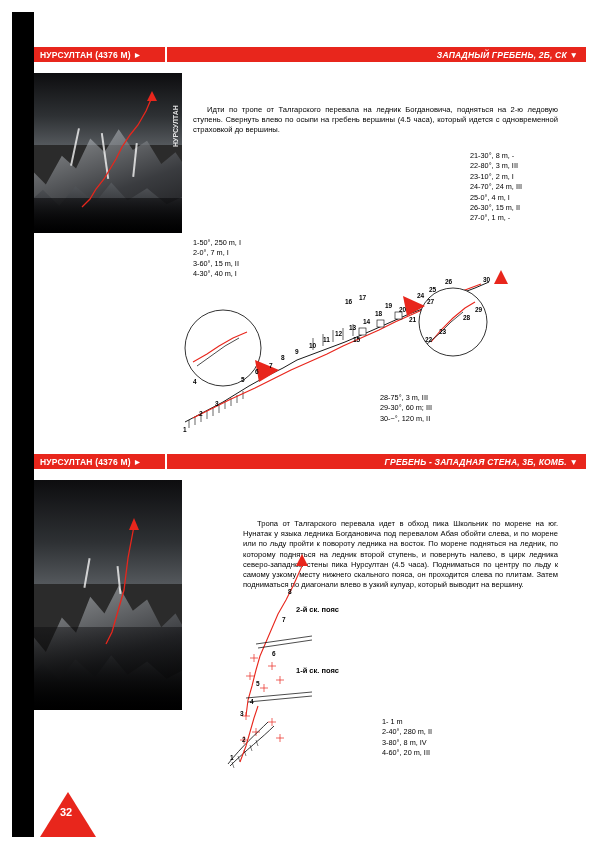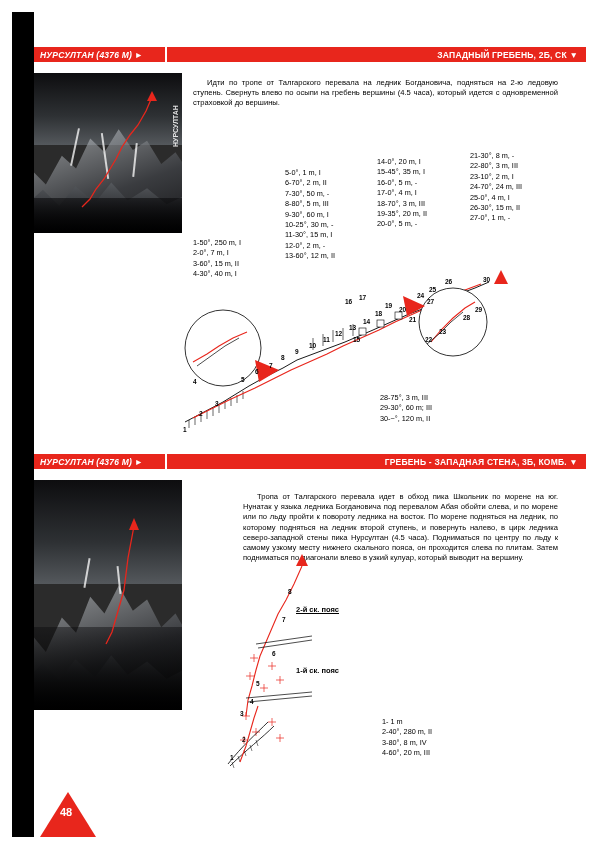--- a/index.html
+++ b/index.html
@@ -38,27 +38,27 @@
     color: #ffffff;
     font-size: 8.5px;
     font-weight: bold;
     letter-spacing: 0.2px;
   }
   .sec-header .left-label {
     position: absolute;
     left: 6px;
     top: 3px;
     white-space: nowrap;
-    font-style: italic;
   }
   .sec-header .right-label {
     position: absolute;
     right: 8px;
     top: 3px;
     white-space: nowrap;
+    font-style: italic;
   }
   .hdr-divider {
     position: absolute;
     top: 0;
     width: 2px;
     height: 15px;
     background: #ffffff;
   }
   
   .photo {
@@ -119,20 +119,21 @@
     white-space: nowrap;
     opacity: .85;
   }
   
   .body-text {
     position: absolute;
     font-size: 7.6px;
     line-height: 10.2px;
     color: #000000;
     text-align: justify;
+    margin-top: 27px;
   }
   .body-text p { margin: 0; }
   .body-text p.indent { text-indent: 14px; }
   
   .pitch-col {
     position: absolute;
     font-size: 7.3px;
     line-height: 10.4px;
     color: #000;
     white-space: pre;
@@ -199,36 +200,20 @@
 Абая</span></div>
 
   <div class="body-text" style="left:193px; top:78px; width:365px;">
     <p class="indent">Идти по тропе от Талгарского перевала на ледник Богдановича, подняться на 2-ю ледовую ступень. Свернуть влево по осыпи на гребень вершины (4.5 часа), который идется с одновременной страховкой до вершины.</p>
   </div>
 
   <div class="pitch-col" style="left:193px; top:238px;">1-50°, 250 m, I
 2-0°, 7 m, I
 3-60°, 15 m, II
 4-30°, 40 m, I</div>
-  <div class="pitch-col" style="left:285px; top:168px;">5-0°, 1 m, I
-6-70°, 2 m, II
-7-30°, 50 m, -
-8-80°, 5 m, III
-9-30°, 60 m, I
-10-25°, 30 m, -
-11-30°, 15 m, I
-12-0°, 2 m, -
-13-60°, 12 m, II</div>
-  <div class="pitch-col" style="left:377px; top:157px;">14-0°, 20 m, I
-15-45°, 35 m, I
-16-0°, 5 m, -
-17-0°, 4 m, I
-18-70°, 3 m, III
-19-35°, 20 m, II
-20-0°, 5 m, -</div>
   <div class="pitch-col" style="left:470px; top:151px;">21-30°, 8 m, -
 22-80°, 3 m, III
 23-10°, 2 m, I
 24-70°, 24 m, III
 25-0°, 4 m, I
 26-30°, 15 m, II
 27-0°, 1 m, -</div>
   <div class="pitch-col" style="left:380px; top:393px;">28-75°, 3 m, III
 29-30°, 60 m; III
 30-~°, 120 m, II</div>
@@ -391,24 +376,24 @@
   <div class="topo-label" style="position: absolute; font-size: 6.5px; font-weight: bold; left: 14px; top: 214px;">1</div>
       <div class="topo-label" style="position: absolute; font-size: 6.5px; font-weight: bold; left: 26px; top: 196px;">2</div>
       <div class="topo-label" style="position: absolute; font-size: 6.5px; font-weight: bold; left: 24px; top: 170px;">3</div>
       <div class="topo-label" style="position: absolute; font-size: 6.5px; font-weight: bold; left: 34px; top: 158px;">4</div>
       <div class="topo-label" style="position: absolute; font-size: 6.5px; font-weight: bold; left: 40px; top: 140px;">5</div>
       <div class="topo-label" style="position: absolute; font-size: 6.5px; font-weight: bold; left: 56px; top: 110px;">6</div>
       <div class="topo-label" style="position: absolute; font-size: 6.5px; font-weight: bold; left: 66px; top: 76px;">7</div>
       <div class="topo-label" style="position: absolute; font-size: 6.5px; font-weight: bold; left: 72px; top: 48px;">8</div>
     </div>
 
-  <div class="topo-label" style="left:296px; top:605px;text-decoration:underline;">2-й ск. пояс</div>
+  <div class="topo-label" style="left:296px; top:605px;">2-й ск. пояс</div>
   <div class="topo-label" style="left:296px; top:666px;">1-й ск. пояс</div>
 
   <div class="pitch-col" style="left:382px; top:717px;">1- 1 m
 2-40°, 280 m, II
 3-80°, 8 m, IV
 4-60°, 20 m, III</div>
 
   <div class="pagenum-tri"></div>
-  <div class="pagenum">48</div>
+  <div class="pagenum">32</div>
 
 </div>
 
 </body></html>

